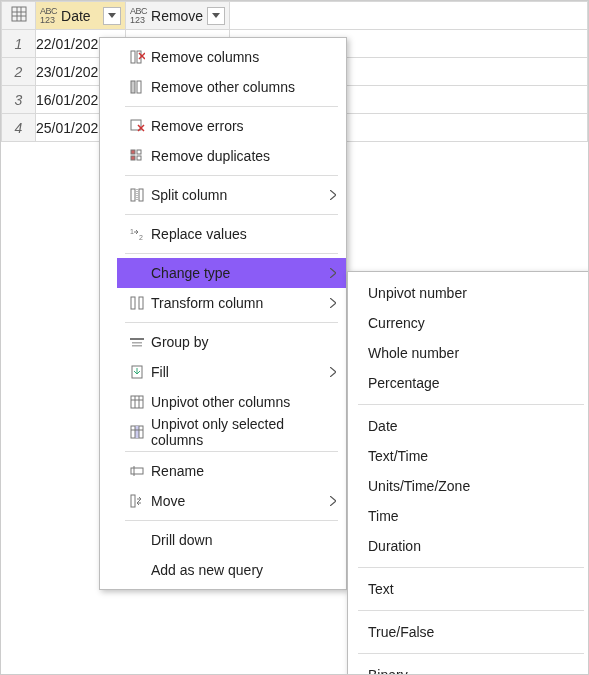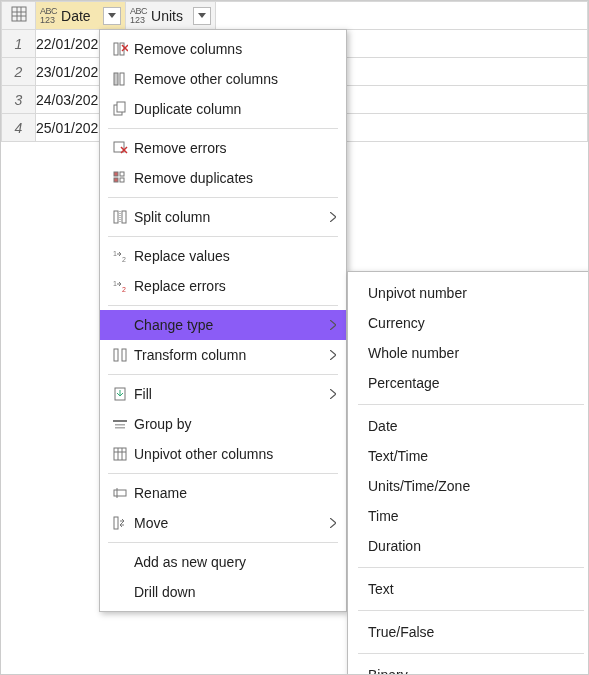--- a/index.html
+++ b/index.html
@@ -77,21 +77,21 @@
   
   .menu {
     position: absolute;
     background: #fff;
     border: 1px solid #bcbcbc;
     box-shadow: 2px 2px 6px rgba(0,0,0,0.25);
     padding: 4px 0;
     font-size: 14px;
     min-width: 248px;
   }
-  .menu.main { top: 28px; left: 98px; width: 248px; }
+  .menu.main { top: 36px; left: 98px; width: 248px; padding-left: 17px; }
   .menu-item {
     display: flex;
     align-items: center;
     height: 30px;
     padding: 0 10px 0 8px;
     cursor: default;
     position: relative;
   }
   .menu-item.highlight { background: #8b5cf6; }
   .menu-item .icon-slot {
@@ -149,21 +149,21 @@
               </svg>
         </span>
       </div>
     </th>
     <th class="colhead" style="width:90px">
       <div class="colhead-inner">
         <span class="type-icon">
           <span class="abc">ABC</span>
               <span>123</span>
         </span>
-        <span class="col-label">Units</span>
+        <span class="col-label">Remove</span>
         <span class="dropdown-btn">
           <svg viewBox="0 0 8 5">
                 <path d="M0 0 L4 5 L8 0 Z" fill="#555"></path>
               </svg>
         </span>
       </div>
     </th>
     <th></th>
   </tr>
   <tr>
@@ -173,21 +173,21 @@
     <td></td>
   </tr>
   <tr>
     <td class="rownum">2</td>
     <td class="cell">23/01/202</td>
     <td class="cell"></td>
     <td></td>
   </tr>
   <tr>
     <td class="rownum">3</td>
-    <td class="cell">24/03/202</td>
+    <td class="cell">16/01/202</td>
     <td class="cell"></td>
     <td></td>
   </tr>
   <tr>
     <td class="rownum">4</td>
     <td class="cell">25/01/202</td>
     <td class="cell"></td>
     <td></td>
   </tr>
 </tbody>
@@ -207,29 +207,20 @@
   </div>
   <div class="menu-item">
     <span class="icon-slot">
         <svg viewBox="0 0 16 16">
           <rect x="2" y="2" width="4" height="12" fill="#ccc" stroke="#777"></rect>
           <rect x="8" y="2" width="4" height="12" fill="none" stroke="#777"></rect>
         </svg>
       </span>
     <span class="lbl">Remove other columns</span>
   </div>
-  <div class="menu-item">
-    <span class="icon-slot">
-        <svg viewBox="0 0 16 16">
-          <rect x="2" y="4" width="8" height="10" fill="none" stroke="#777"></rect>
-          <rect x="5" y="1" width="8" height="10" fill="#fff" stroke="#777"></rect>
-        </svg>
-      </span>
-    <span class="lbl">Duplicate column</span>
-  </div>
   <div class="sep"></div>
   <div class="menu-item">
     <span class="icon-slot">
         <svg viewBox="0 0 16 16">
           <rect x="2" y="2" width="10" height="10" fill="none" stroke="#777"></rect>
           <line x1="9" y1="7" x2="15" y2="13" stroke="#c33" stroke-width="1.5"></line>
           <line x1="15" y1="7" x2="9" y2="13" stroke="#c33" stroke-width="1.5"></line>
         </svg>
       </span>
     <span class="lbl">Remove errors</span>
@@ -264,30 +255,20 @@
   <div class="sep"></div>
   <div class="menu-item">
     <span class="icon-slot">
         <svg viewBox="0 0 16 16">
           <text x="1" y="8" font-size="7" fill="#777">1</text>
           <path d="M5 6 L9 6 L7 4 M9 6 L7 8" fill="none" stroke="#777"></path>
           <text x="10" y="14" font-size="7" fill="#777">2</text>
         </svg>
       </span>
     <span class="lbl">Replace values</span>
-  </div>
-  <div class="menu-item">
-    <span class="icon-slot">
-        <svg viewBox="0 0 16 16">
-          <text x="1" y="8" font-size="7" fill="#777">1</text>
-          <path d="M5 6 L9 6 L7 4 M9 6 L7 8" fill="none" stroke="#777"></path>
-          <text x="10" y="14" font-size="7" fill="#c33">2</text>
-        </svg>
-      </span>
-    <span class="lbl">Replace errors</span>
   </div>
   <div class="sep"></div>
   <div class="menu-item highlight">
     <span class="icon-slot"></span>
     <span class="lbl">Change type</span>
     <span class="chev">
         <svg viewBox="0 0 6 10">
           <path d="M0 0 L6 5 L0 10" fill="none" stroke="#555" stroke-width="1.2"></path>
         </svg>
       </span>
@@ -303,52 +284,64 @@
     <span class="chev">
         <svg viewBox="0 0 6 10">
           <path d="M0 0 L6 5 L0 10" fill="none" stroke="#555" stroke-width="1.2"></path>
         </svg>
       </span>
   </div>
   <div class="sep"></div>
   <div class="menu-item">
     <span class="icon-slot">
         <svg viewBox="0 0 16 16">
+          <rect x="1" y="4" width="14" height="2" fill="#777"></rect>
+          <rect x="3" y="8" width="10" height="1.5" fill="#aaa"></rect>
+          <rect x="3" y="11" width="10" height="1.5" fill="#aaa"></rect>
+        </svg>
+      </span>
+    <span class="lbl">Group by</span>
+  </div>
+  <div class="menu-item">
+    <span class="icon-slot">
+        <svg viewBox="0 0 16 16">
           <rect x="3" y="2" width="10" height="12" fill="none" stroke="#777"></rect>
           <path d="M8 4 L8 10 M5 7 L8 10 L11 7" fill="none" stroke="#3a7"></path>
         </svg>
       </span>
     <span class="lbl">Fill</span>
     <span class="chev">
         <svg viewBox="0 0 6 10">
           <path d="M0 0 L6 5 L0 10" fill="none" stroke="#555" stroke-width="1.2"></path>
         </svg>
       </span>
   </div>
   <div class="menu-item">
     <span class="icon-slot">
         <svg viewBox="0 0 16 16">
-          <rect x="1" y="4" width="14" height="2" fill="#777"></rect>
-          <rect x="3" y="8" width="10" height="1.5" fill="#aaa"></rect>
-          <rect x="3" y="11" width="10" height="1.5" fill="#aaa"></rect>
-        </svg>
-      </span>
-    <span class="lbl">Group by</span>
-  </div>
-  <div class="menu-item">
-    <span class="icon-slot">
-        <svg viewBox="0 0 16 16">
           <rect x="2" y="2" width="12" height="12" fill="none" stroke="#777"></rect>
           <line x1="6" y1="2" x2="6" y2="14" stroke="#777"></line>
           <line x1="10" y1="2" x2="10" y2="14" stroke="#777"></line>
           <line x1="2" y1="6" x2="14" y2="6" stroke="#777"></line>
         </svg>
       </span>
     <span class="lbl">Unpivot other columns</span>
   </div>
+  <div class="menu-item">
+    <span class="icon-slot">
+        <svg viewBox="0 0 16 16">
+          <rect x="2" y="2" width="12" height="12" fill="none" stroke="#777"></rect>
+          <rect x="6" y="2" width="4" height="12" fill="#cce"></rect>
+          <line x1="6" y1="2" x2="6" y2="14" stroke="#777"></line>
+          <line x1="10" y1="2" x2="10" y2="14" stroke="#777"></line>
+          <line x1="2" y1="6" x2="14" y2="6" stroke="#777"></line>
+        </svg>
+      </span>
+    <span class="lbl">Unpivot only selected columns</span>
+  </div>
   <div class="sep"></div>
   <div class="menu-item">
     <span class="icon-slot">
         <svg viewBox="0 0 16 16">
           <rect x="2" y="5" width="12" height="6" fill="none" stroke="#777"></rect>
           <line x1="5" y1="3" x2="5" y2="13" stroke="#777"></line>
         </svg>
       </span>
     <span class="lbl">Rename</span>
   </div>
@@ -363,25 +356,25 @@
     <span class="lbl">Move</span>
     <span class="chev">
         <svg viewBox="0 0 6 10">
           <path d="M0 0 L6 5 L0 10" fill="none" stroke="#555" stroke-width="1.2"></path>
         </svg>
       </span>
   </div>
   <div class="sep"></div>
   <div class="menu-item">
     <span class="icon-slot"></span>
+    <span class="lbl">Drill down</span>
+  </div>
+  <div class="menu-item">
+    <span class="icon-slot"></span>
     <span class="lbl">Add as new query</span>
-  </div>
-  <div class="menu-item">
-    <span class="icon-slot"></span>
-    <span class="lbl">Drill down</span>
   </div>
 </div>
 
 <div class="menu sub">
   <div class="menu-item">
       <span class="lbl">Unpivot number</span>
     </div>
   <div class="menu-item">
       <span class="lbl">Currency</span>
     </div>

